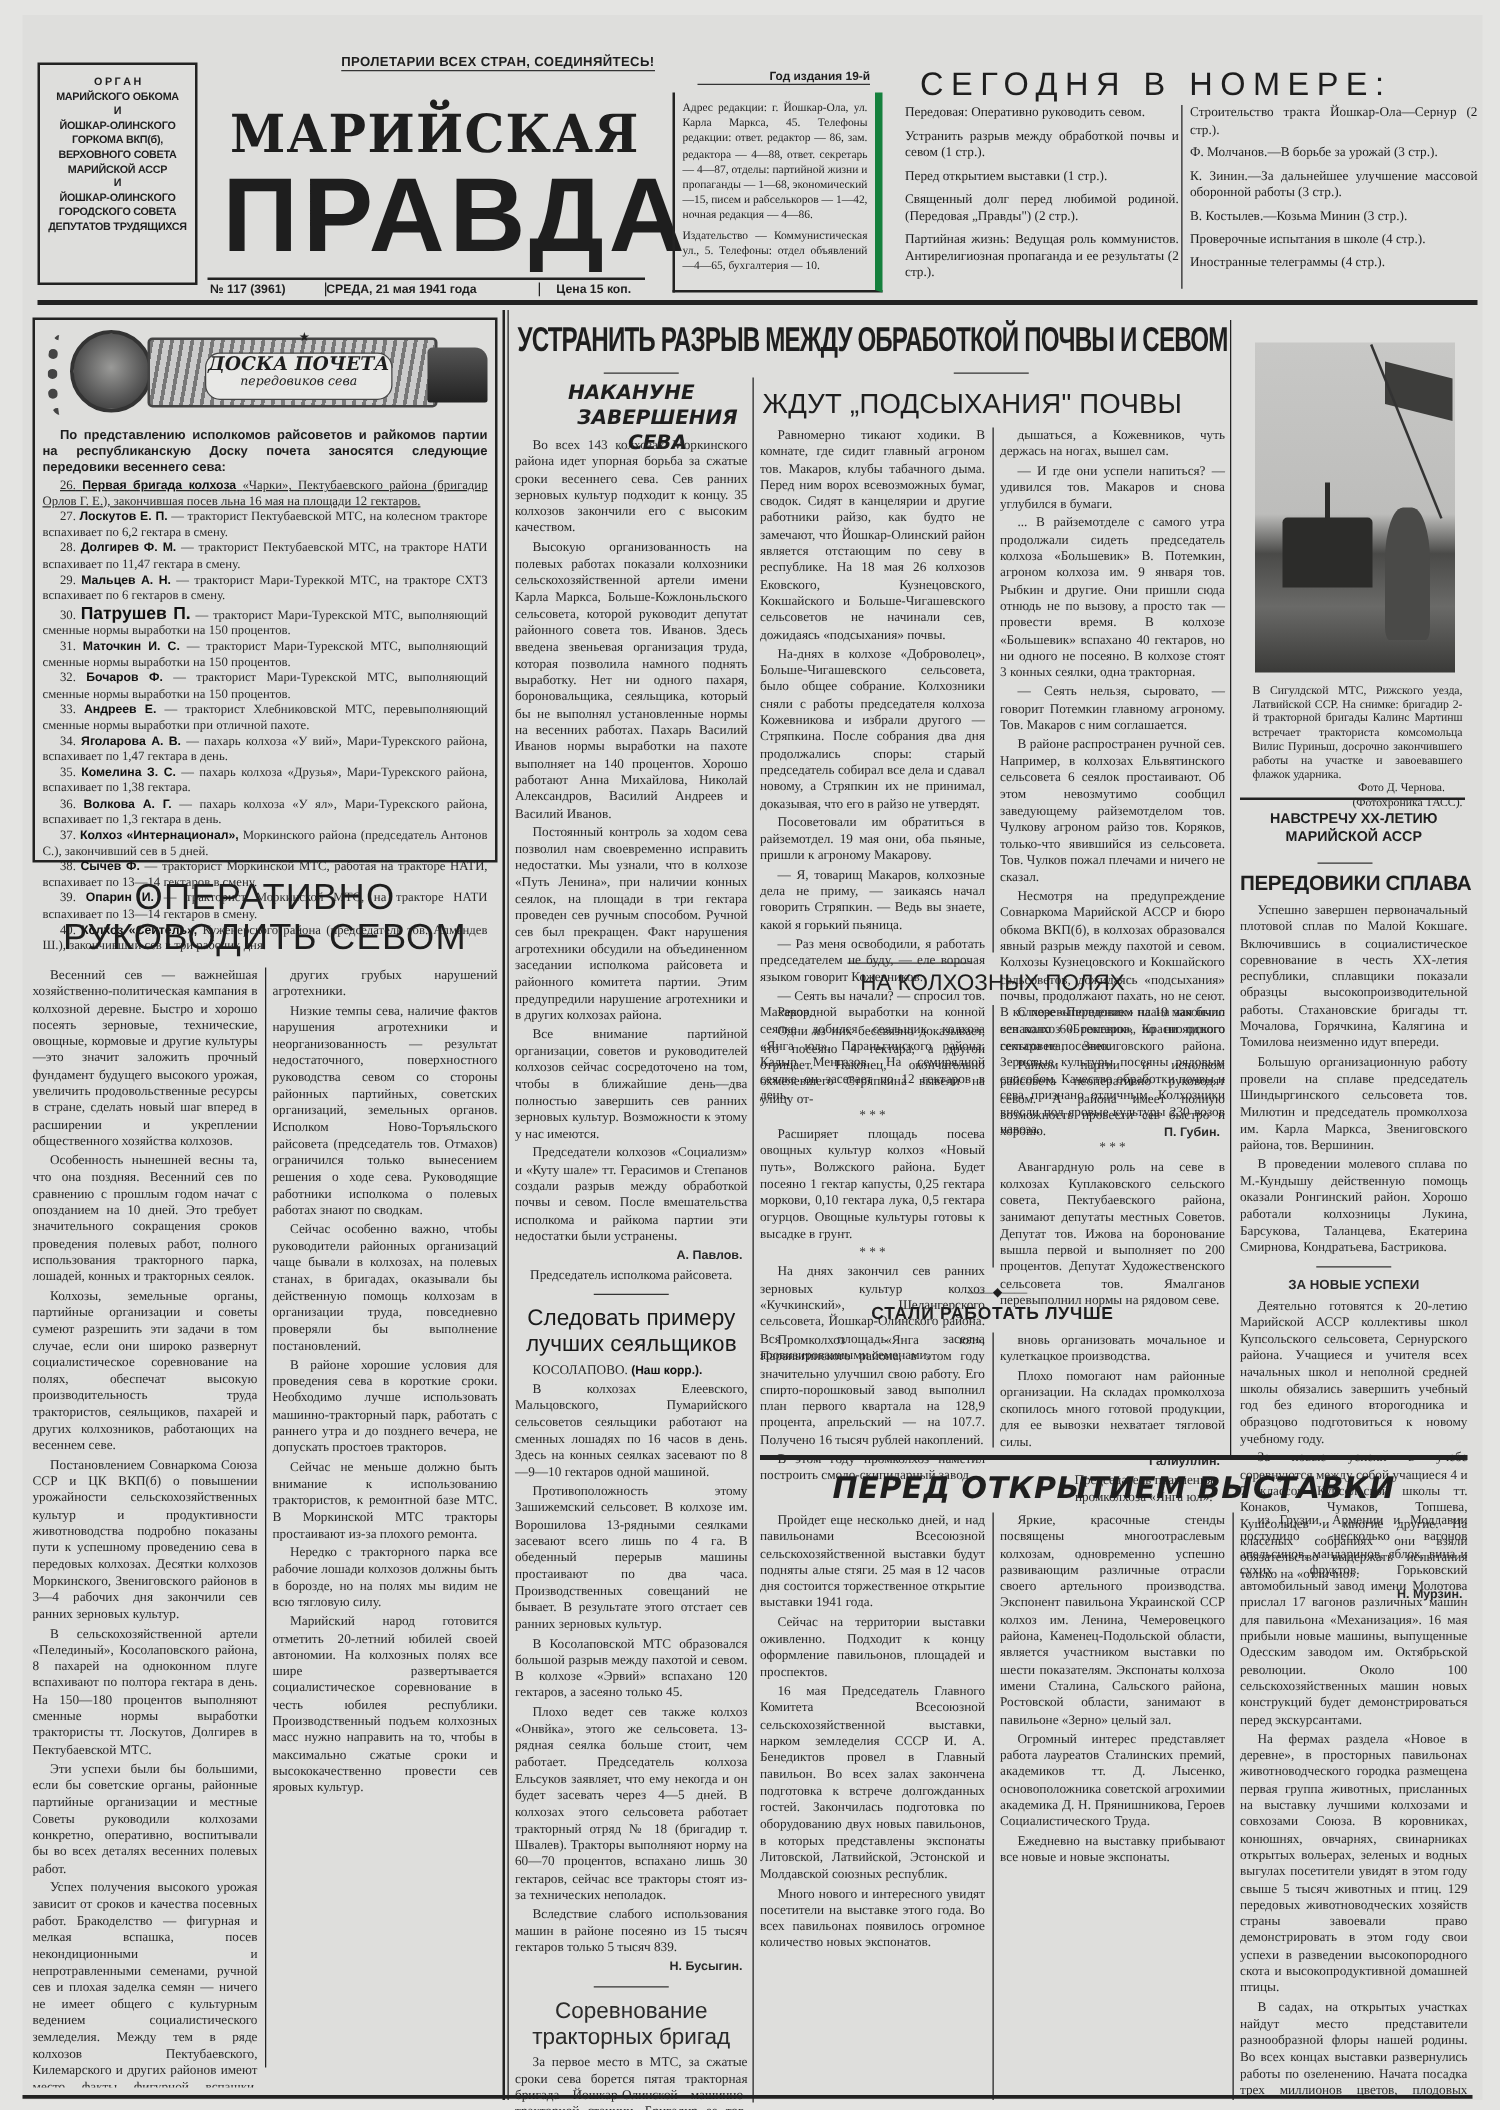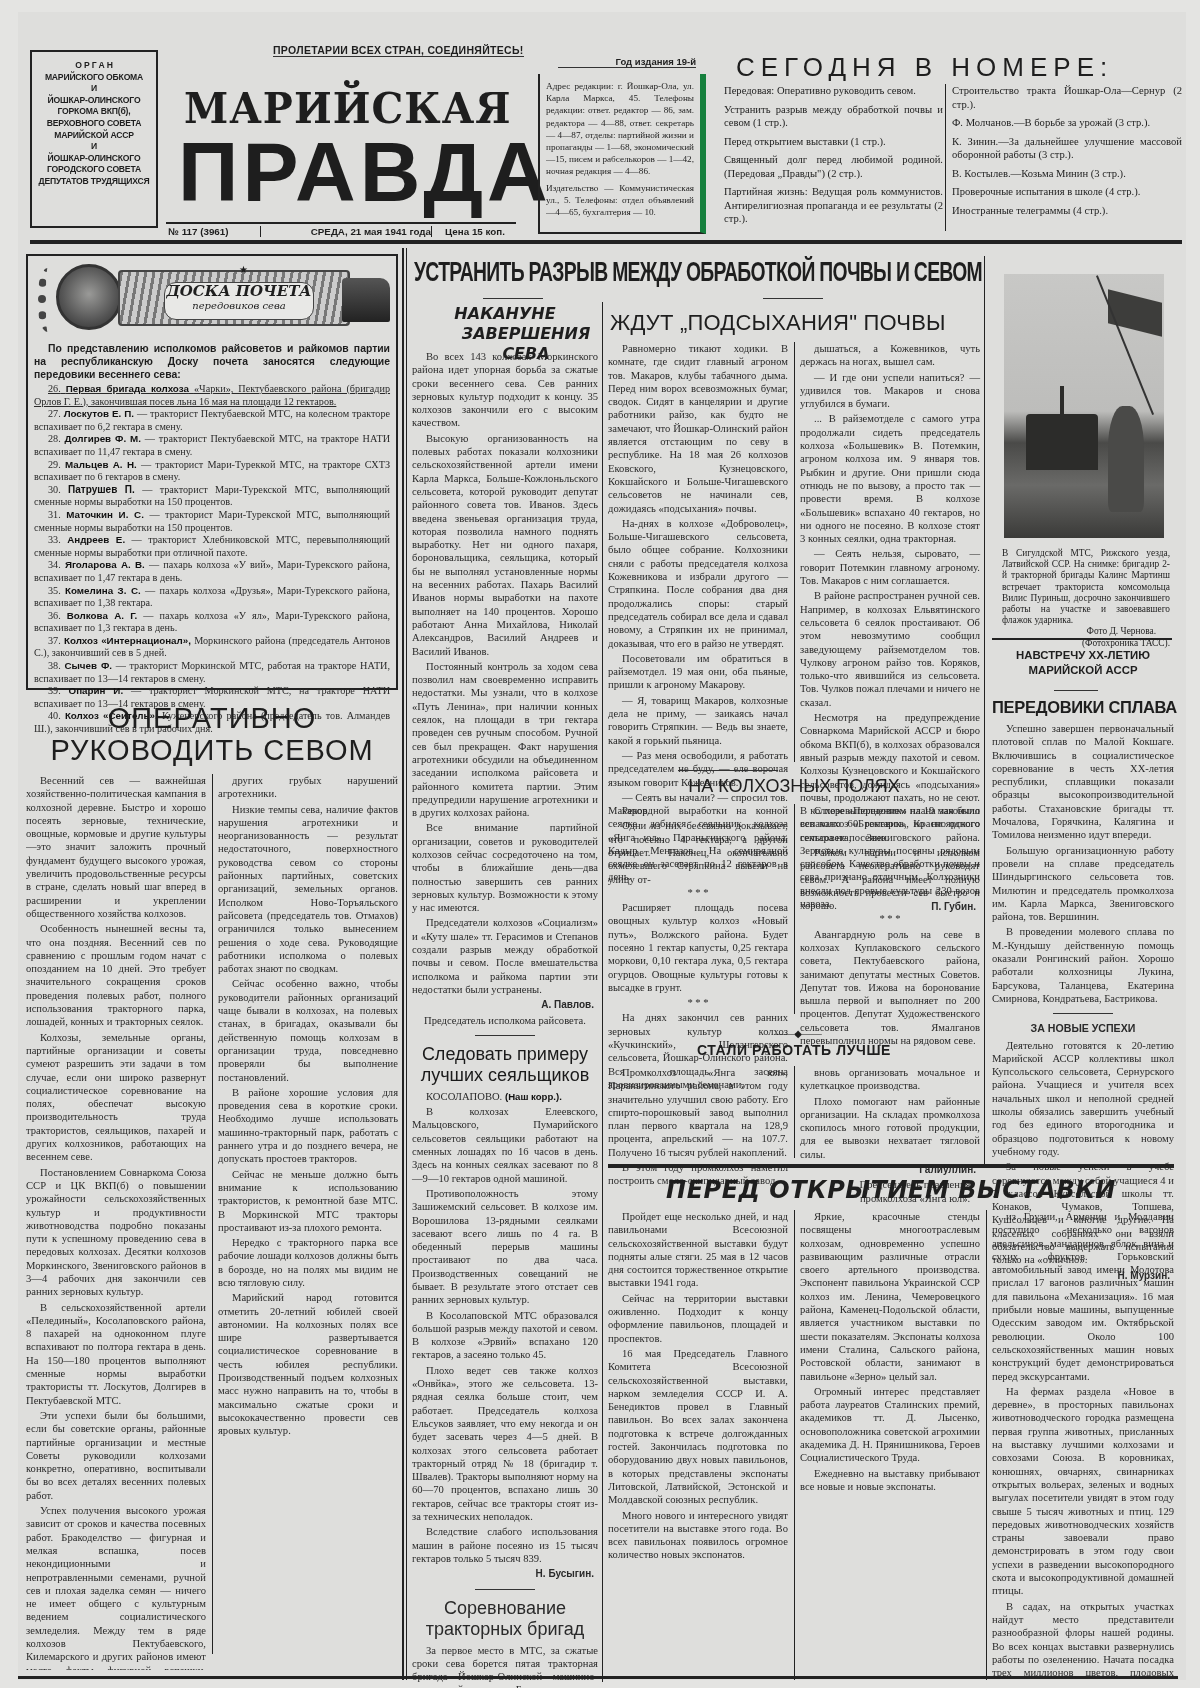--- a/index.html
+++ b/index.html
@@ -40,21 +40,21 @@
 
   <div class="abs sans" style="left:255px;top:32px;font-size:10.5px;font-weight:bold;border-bottom:1px solid #333;letter-spacing:0.3px;">ПРОЛЕТАРИИ ВСЕХ СТРАН, СОЕДИНЯЙТЕСЬ!</div>
 
   <div class="abs" style="left:166px;top:72px;font-family:'DejaVu Serif',serif;font-weight:bold;font-size:40px;letter-spacing:1px;transform:scaleY(1.05);">МАРИЙСКАЯ</div>
   <div class="abs" style="left:160px;top:118px;font-family:'Liberation Sans',sans-serif;font-weight:bold;font-size:84px;line-height:84px;letter-spacing:4px;transform:scaleY(1.0);">ПРАВДА</div>
 
   <div class="rule" style="left:148px;top:210px;width:350px;height:2px;"></div>
   <div class="abs sans" style="left:150px;top:214px;width:350px;display:flex;font-size:9.8px;font-weight:bold;">
     <span style="width:92px;">№ 117 (3961)</span>
     <span style="border-left:1px solid #222;"></span>
-    <span style="width:170px;text-align:right;">СРЕДА, 21 мая 1941 года</span>
+    <span style="width:170px;text-align:left;">СРЕДА, 21 мая 1941 года</span>
     <span style="border-left:1px solid #222;"></span>
     <span style="flex:1;text-align:center;">Цена 15 коп.</span>
   </div>
 
   <div class="abs sans" style="left:540px;top:44px;font-size:9.5px;font-weight:bold;border-bottom:1px solid #333;width:138px;text-align:right;">Год издания 19-й</div>
   <div class="abs" style="left:520px;top:62px;width:168px;height:160px;border-left:2px solid #222;border-right:6px solid #15803d;border-bottom:2px solid #222;padding:6px 6px;font-size:9.2px;line-height:12.2px;text-align:justify;">
     <div>Адрес редакции: г. Йошкар-Ола, ул. Карла Маркса, 45. Телефоны редакции: ответ. редактор — 86, зам. редактора — 4—88, ответ. секретарь — 4—87, отделы: партийной жизни и пропаганды — 1—68, экономический—15, писем и рабселькоров — 1—42, ночная редакция — 4—86.</div>
     <div style="margin-top:4px;">Издательство — Коммунистическая ул., 5. Телефоны: отдел объявлений—4—65, бухгалтерия — 10.</div>
   </div>
 
@@ -88,22 +88,23 @@
       </div>
       <div style="position:absolute;right:0;top:14px;width:48px;height:44px;background:linear-gradient(#555,#222);border-radius:4px 10px 2px 2px;"></div>
       <div style="position:absolute;left:205px;top:0;font-size:10px;">★</div>
     </div>
     <div class="sans" style="font-weight:bold;font-size:10.4px;line-height:13px;text-align:justify;text-indent:14px;margin-bottom:2px;">По представлению исполкомов райсоветов и райкомов партии на республиканскую Доску почета заносятся следующие передовики весеннего сева:</div>
     <div id="honor-entries" class="txt" style="font-size:10.2px;line-height:12.6px;">
         <p style="margin-bottom: 0px; text-decoration: underline;"><span>26.</span> <b class="sans" style="font-size: 9.8px;">Первая бригада колхоза</b> <span>«Чарки», Пектубаевского района (бригадир Орлов Г. Е.), закончившая посев льна 16 мая на площади 12 гектаров.</span></p>
         <p style="margin-bottom: 0px;"><span>27.</span> <b class="sans" style="font-size: 9.8px;">Лоскутов Е. П.</b> <span>— тракторист Пектубаевской МТС, на колесном тракторе вспахивает по 6,2 гектара в смену.</span></p>
         <p style="margin-bottom: 0px;"><span>28.</span> <b class="sans" style="font-size: 9.8px;">Долгирев Ф. М.</b> <span>— тракторист Пектубаевской МТС, на тракторе НАТИ вспахивает по 11,47 гектара в смену.</span></p>
         <p style="margin-bottom: 0px;"><span>29.</span> <b class="sans" style="font-size: 9.8px;">Мальцев А. Н.</b> <span>— тракторист Мари-Туреккой МТС, на тракторе СХТЗ вспахивает по 6 гектаров в смену.</span></p>
-        <p style="margin-bottom: 0px;"><span>30.</span> <b class="sans" style="font-size: 10px;">Патрушев П.</b> <span>— тракторист Мари-Турекской МТС, выполняющий сменные нормы выработки на 150 процентов.</span></p>
+        <p style="margin-bottom: 0px;"><span>30.</span> <b class="sans" style="font-size: 14px;">Патрушев П.</b> <span>— тракторист Мари-Турекской МТС, выполняющий сменные нормы выработки на 150 процентов.</span></p>
         <p style="margin-bottom: 0px;"><span>31.</span> <b class="sans" style="font-size: 9.8px;">Маточкин И. С.</b> <span>— тракторист Мари-Турекской МТС, выполняющий сменные нормы выработки на 150 процентов.</span></p>
+        <p style="margin-bottom: 0px;"><span>32.</span> <b class="sans" style="font-size: 9.8px;">Бочаров Ф.</b> <span>— тракторист Мари-Турекской МТС, выполняющий сменные нормы выработки на 150 процентов.</span></p>
         <p style="margin-bottom: 0px;"><span>33.</span> <b class="sans" style="font-size: 9.8px;">Андреев Е.</b> <span>— тракторист Хлебниковской МТС, перевыполняющий сменные нормы выработки при отличной пахоте.</span></p>
         <p style="margin-bottom: 0px;"><span>34.</span> <b class="sans" style="font-size: 9.8px;">Яголарова А. В.</b> <span>— пахарь колхоза «У вий», Мари-Турекского района, вспахивает по 1,47 гектара в день.</span></p>
         <p style="margin-bottom: 0px;"><span>35.</span> <b class="sans" style="font-size: 9.8px;">Комелина З. С.</b> <span>— пахарь колхоза «Друзья», Мари-Турекского района, вспахивает по 1,38 гектара.</span></p>
         <p style="margin-bottom: 0px;"><span>36.</span> <b class="sans" style="font-size: 9.8px;">Волкова А. Г.</b> <span>— пахарь колхоза «У ял», Мари-Турекского района, вспахивает по 1,3 гектара в день.</span></p>
         <p style="margin-bottom: 0px;"><span>37.</span> <b class="sans" style="font-size: 9.8px;">Колхоз «Интернационал»,</b> <span>Моркинского района (председатель Антонов С.), закончивший сев в 5 дней.</span></p>
         <p style="margin-bottom: 0px;"><span>38.</span> <b class="sans" style="font-size: 9.8px;">Сычев Ф.</b> <span>— тракторист Моркинской МТС, работая на тракторе НАТИ, вспахивает по 13—14 гектаров в смену.</span></p>
         <p style="margin-bottom: 0px;"><span>39.</span> <b class="sans" style="font-size: 9.8px;">Опарин И.</b> <span>— тракторист Моркинской МТС, на тракторе НАТИ вспахивает по 13—14 гектаров в смену.</span></p>
         <p style="margin-bottom: 0px;"><span>40.</span> <b class="sans" style="font-size: 9.8px;">Колхоз «Сеитель»,</b> <span>Куженерского района (председатель тов. Алмандев Ш.), закончивший сев в три рабочих дня.</span></p>
       </div>
   </div>

